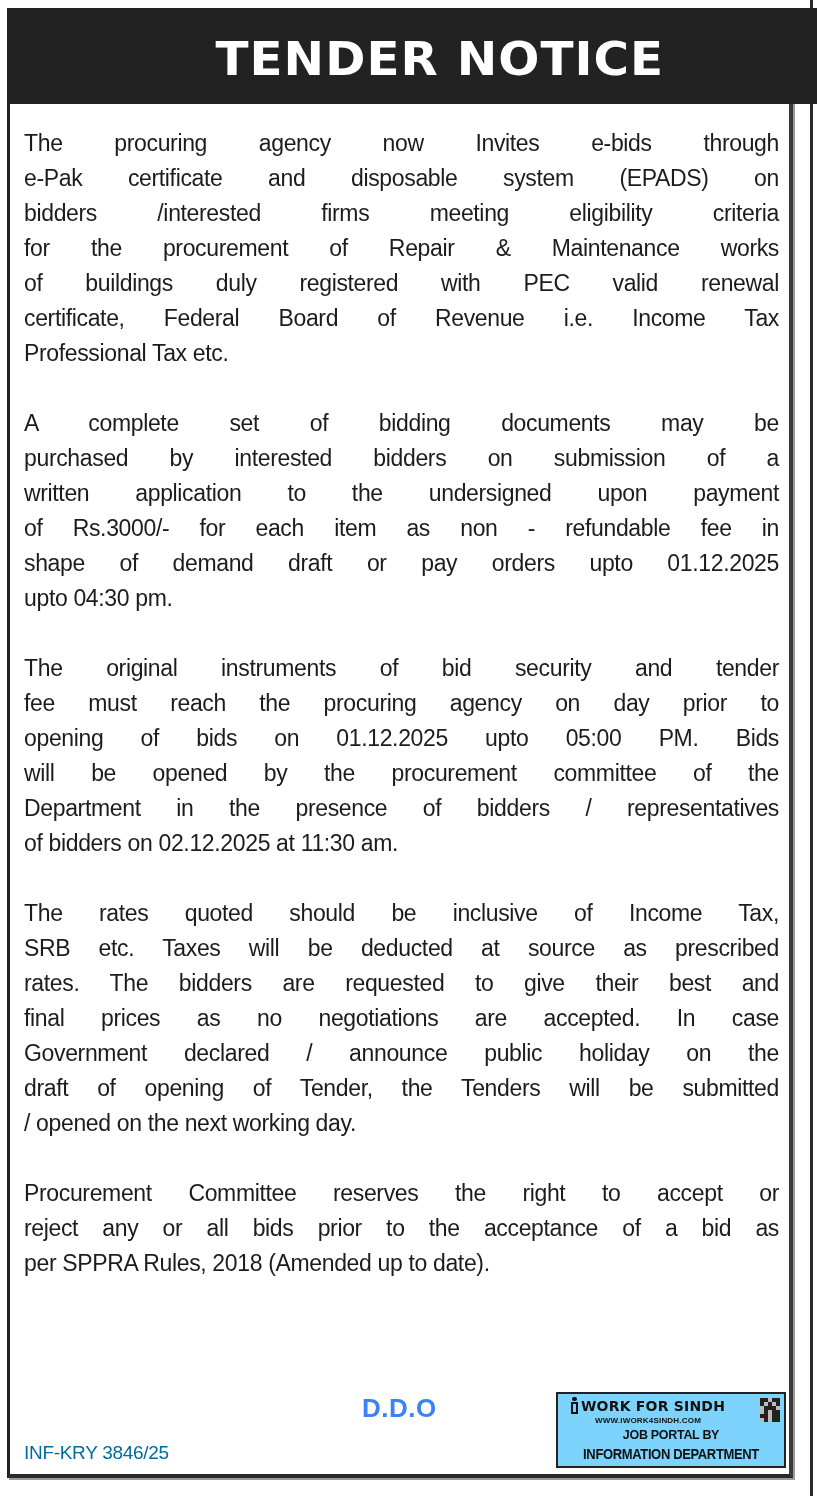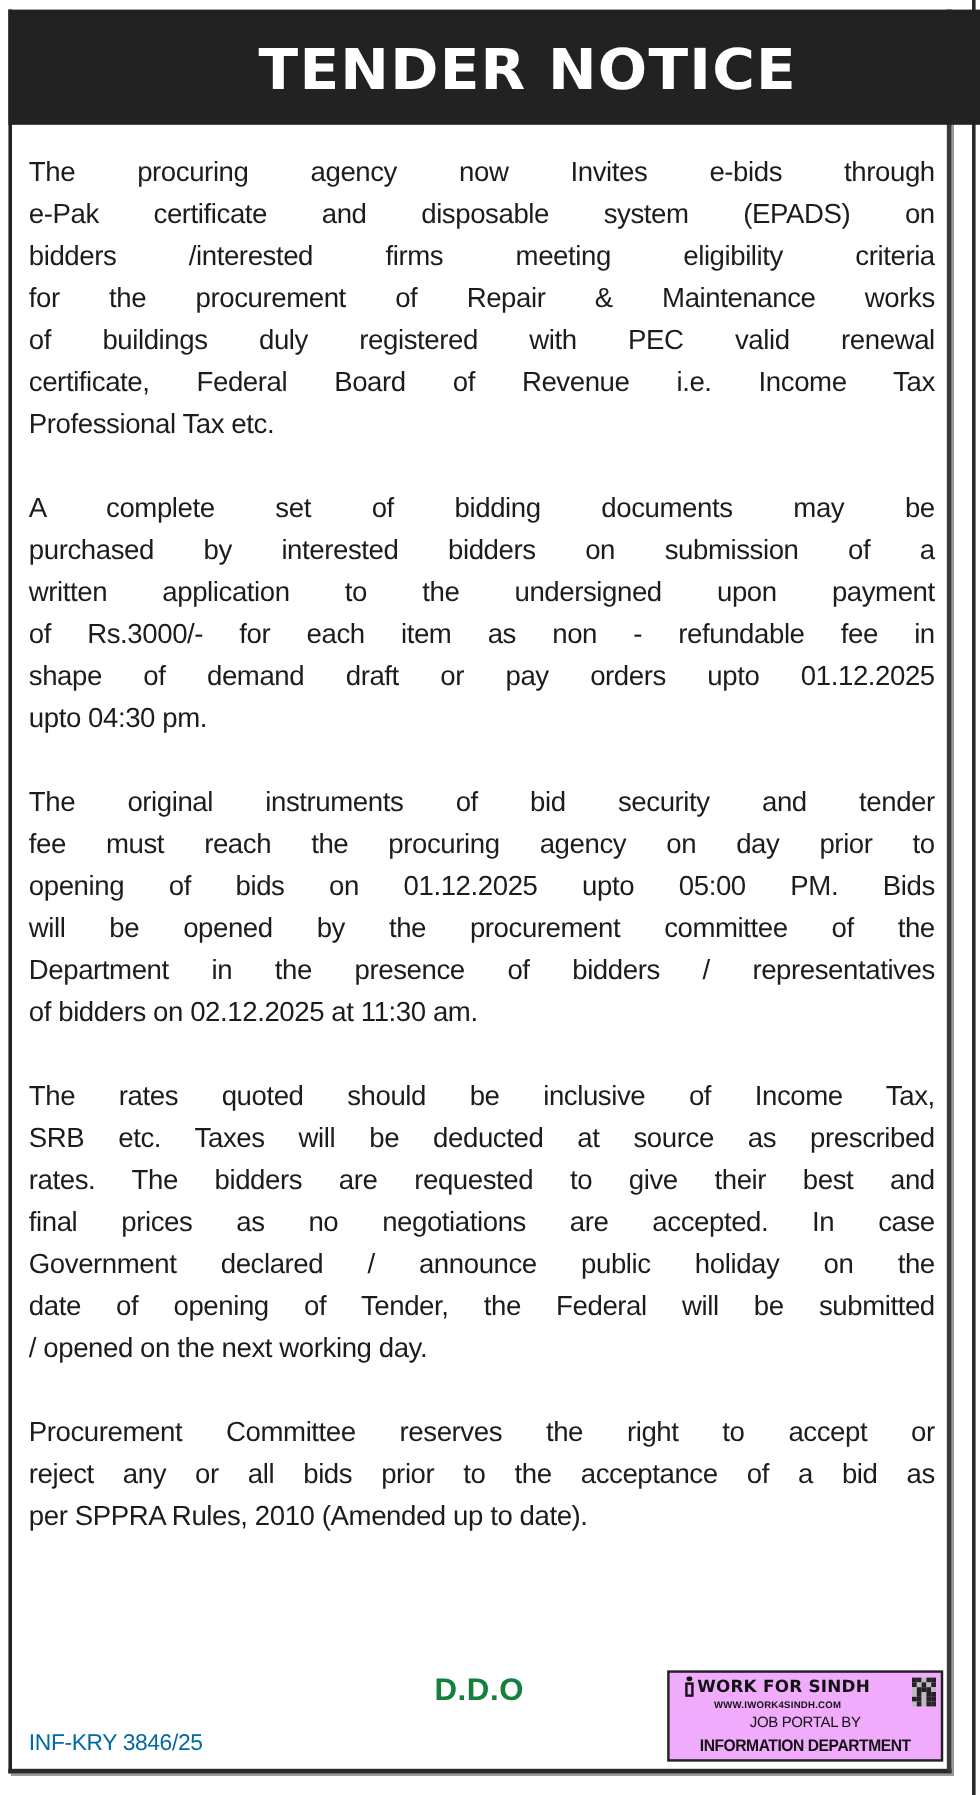--- a/index.html
+++ b/index.html
@@ -89,40 +89,40 @@
       text-align-last: inherit;
       white-space: normal;
       letter-spacing: -0.35px;
     }
     .signatory {
       position: absolute;
       left: 352px;
       top: 1385px;
       font-size: 26px;
       font-weight: bold;
-      color: #15803d;
+      color: #3b82f6;
       letter-spacing: 0.5px;
     }
     .ref {
       position: absolute;
       left: 14px;
       top: 1434px;
       font-size: 19px;
       color: #0369a1;
       letter-spacing: -0.3px;
     }
     .portal {
       position: absolute;
       left: 546px;
       top: 1384px;
       width: 230px;
       height: 76px;
       border: 2px solid #222;
       box-sizing: border-box;
-      background: #f0abfc;
+      background: #7dd3fc;
       text-align: center;
       color: #111;
     }
     .portal-logo {
       position: absolute;
       left: 4px;
       top: 3px;
       width: 172px;
       display: flex;
       align-items: center;
@@ -167,21 +167,21 @@
       font-size: 8px;
       font-weight: bold;
       letter-spacing: 0.2px;
     }
     .portal-line1 {
       position: absolute;
       left: 0;
       top: 34px;
       width: 100%;
       font-size: 12.5px;
-      font-weight: normal;
+      font-weight: bold;
       letter-spacing: -0.3px;
     }
     .portal-line2 {
       position: absolute;
       left: 0;
       top: 52px;
       width: 100%;
       font-size: 14px;
       font-weight: bold;
       letter-spacing: -0.4px;
@@ -237,27 +237,27 @@
         <span class="line"><span class="line-inner">will be opened by the procurement committee of the</span></span>
         <span class="line"><span class="line-inner">Department in the presence of bidders / representatives</span></span>
         <span class="line last"><span class="line-inner">of bidders on 02.12.2025 at 11:30 am.</span></span>
       </div>
       <div class="para">
         <span class="line"><span class="line-inner">The rates quoted should be inclusive of Income Tax,</span></span>
         <span class="line"><span class="line-inner">SRB etc. Taxes will be deducted at source as prescribed</span></span>
         <span class="line"><span class="line-inner">rates. The bidders are requested to give their best and</span></span>
         <span class="line"><span class="line-inner">final prices as no negotiations are accepted. In case</span></span>
         <span class="line"><span class="line-inner">Government declared / announce public holiday on the</span></span>
-        <span class="line"><span class="line-inner">date of opening of Tender, the Federal will be submitted</span></span>
+        <span class="line"><span class="line-inner">draft of opening of Tender, the Tenders will be submitted</span></span>
         <span class="line last"><span class="line-inner">/ opened on the next working day.</span></span>
       </div>
       <div class="para">
         <span class="line"><span class="line-inner">Procurement Committee reserves the right to accept or</span></span>
         <span class="line"><span class="line-inner">reject any or all bids prior to the acceptance of a bid as</span></span>
-        <span class="line last"><span class="line-inner">per SPPRA Rules, 2010 (Amended up to date).</span></span>
+        <span class="line last"><span class="line-inner">per SPPRA Rules, 2018 (Amended up to date).</span></span>
       </div>
     </div>
 
   <div class="signatory">D.D.O</div>
   <div class="ref">INF-KRY 3846/25</div>
 
   <div class="portal">
     <div class="portal-logo">
       <span class="portal-i">
         <span class="dot"></span>

